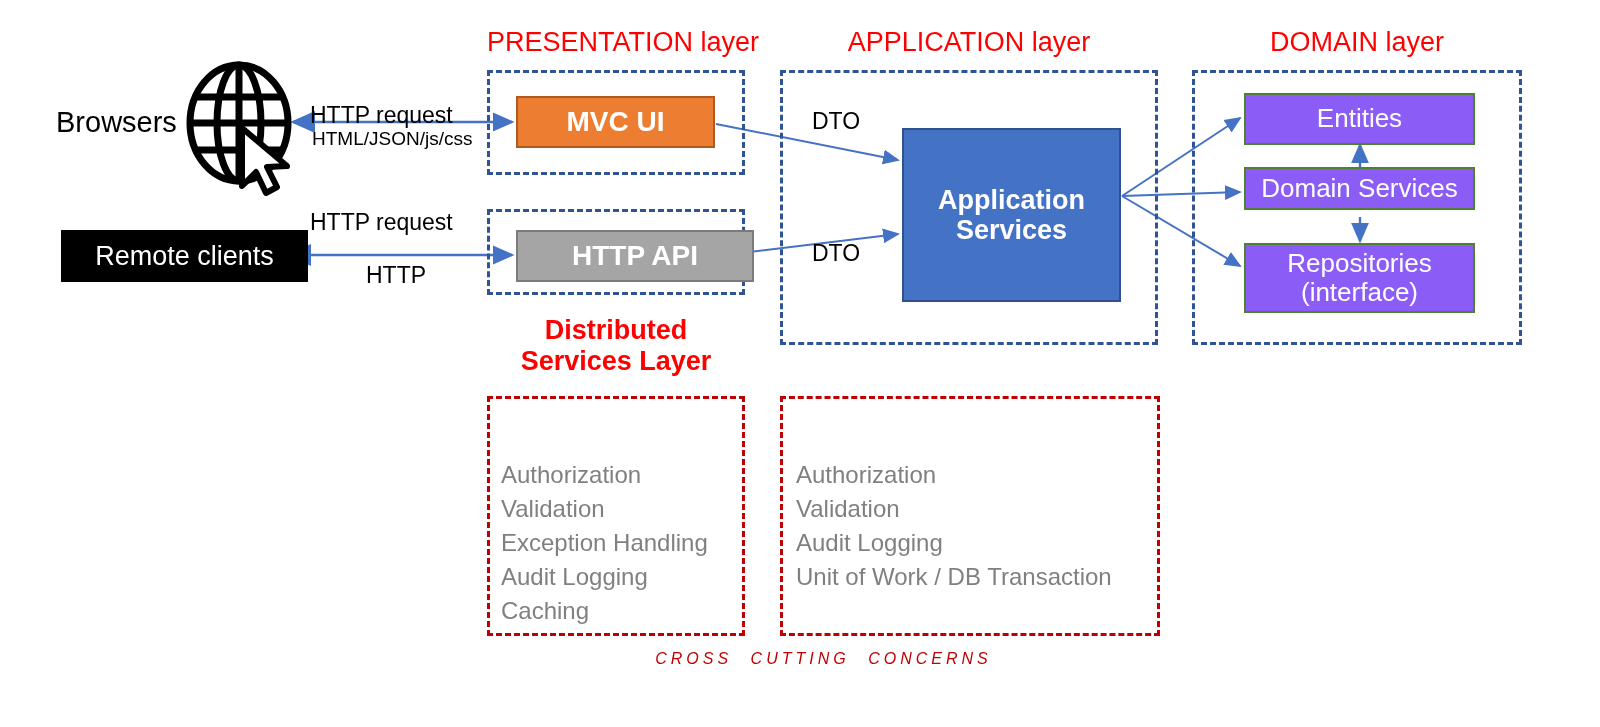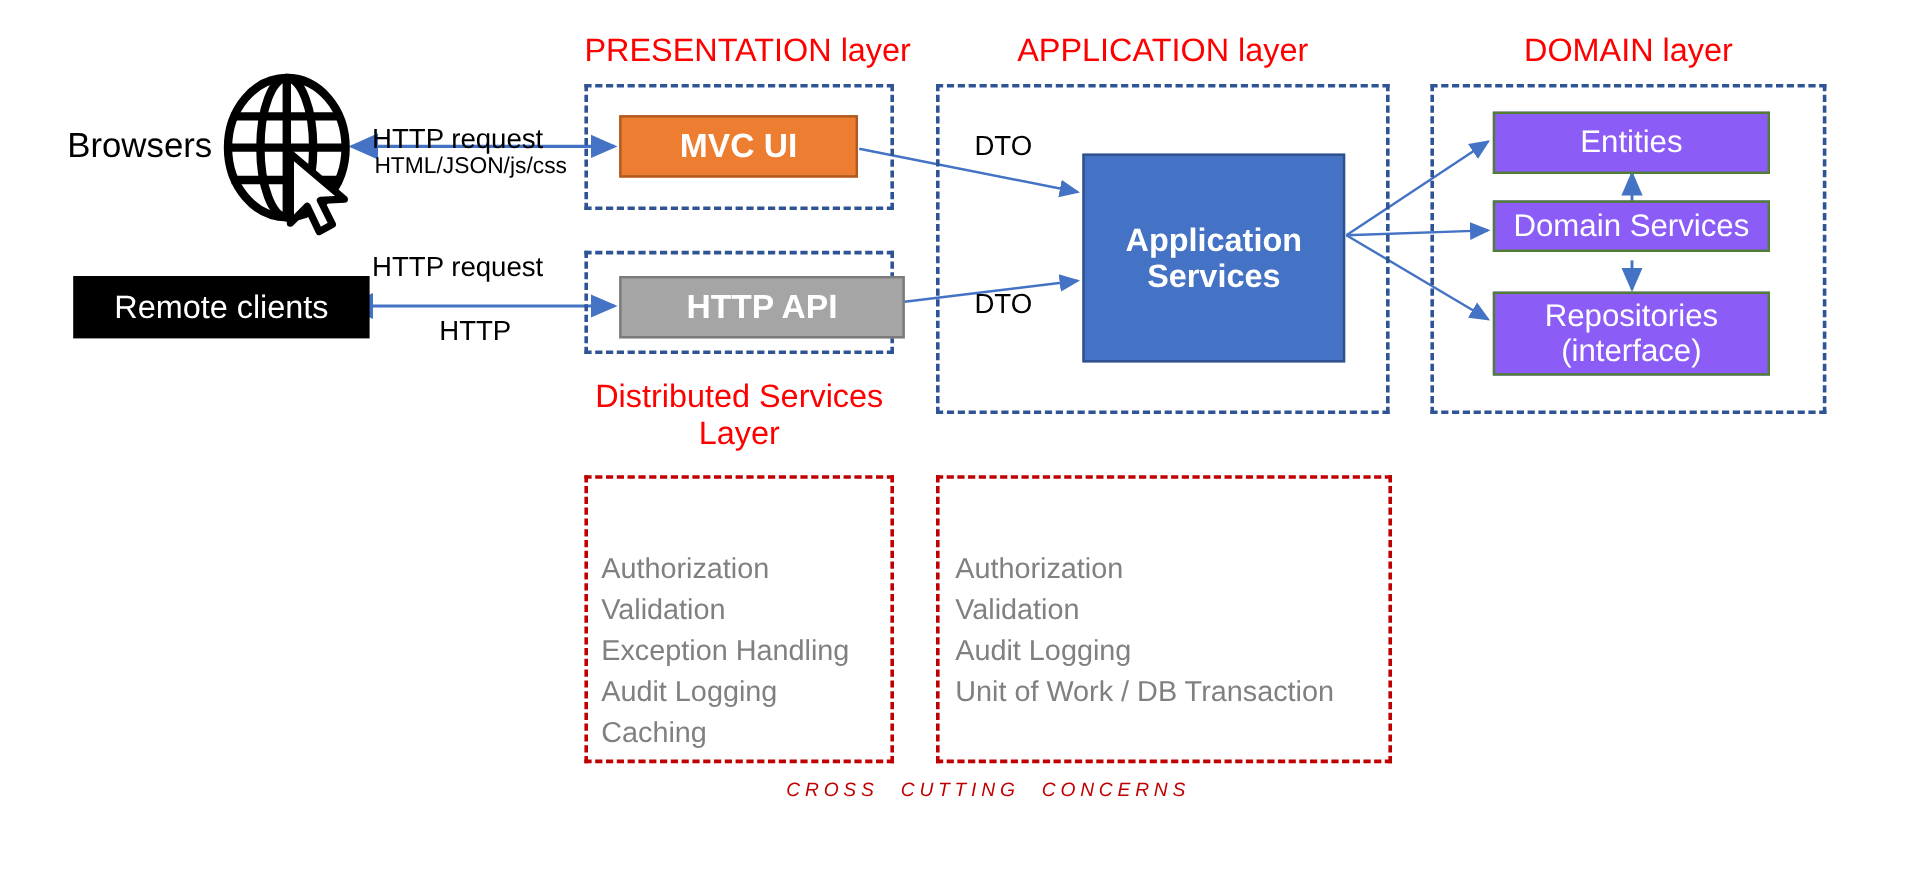--- a/index.html
+++ b/index.html
@@ -157,21 +157,21 @@
 
     <line x1="1360" y1="217" x2="1360" y2="241" stroke="#4472C4" stroke-width="2.4" marker-end="url(#ah)"></line>
   </svg>
 
   <div class="abs layer-label" style="left:487px; top:27px; width:258px;">PRESENTATION layer</div>
 
   <div class="abs layer-label" style="left:780px; top:27px; width:378px;">APPLICATION layer</div>
 
   <div class="abs layer-label" style="left:1192px; top:27px; width:330px;">DOMAIN layer</div>
 
-  <div class="abs layer-label two-line" style="left:487px; top:315px; width:258px;">Distributed Services Layer</div>
+  <div class="abs layer-label two-line" style="left:487px; top:315px; width:258px;font-weight:bold;">Distributed Services Layer</div>
 
   <div class="abs dashed-blue" style="left:487px; top:70px; width:258px; height:105px;"></div>
 
   <div class="abs dashed-blue" style="left:487px; top:209px; width:258px; height:86px;"></div>
 
   <div class="abs dashed-blue" style="left:780px; top:70px; width:378px; height:275px;"></div>
 
   <div class="abs dashed-blue" style="left:1192px; top:70px; width:330px; height:275px;"></div>
 
   <div class="abs actor-label" style="left:56px; top:106px;">Browsers</div>

